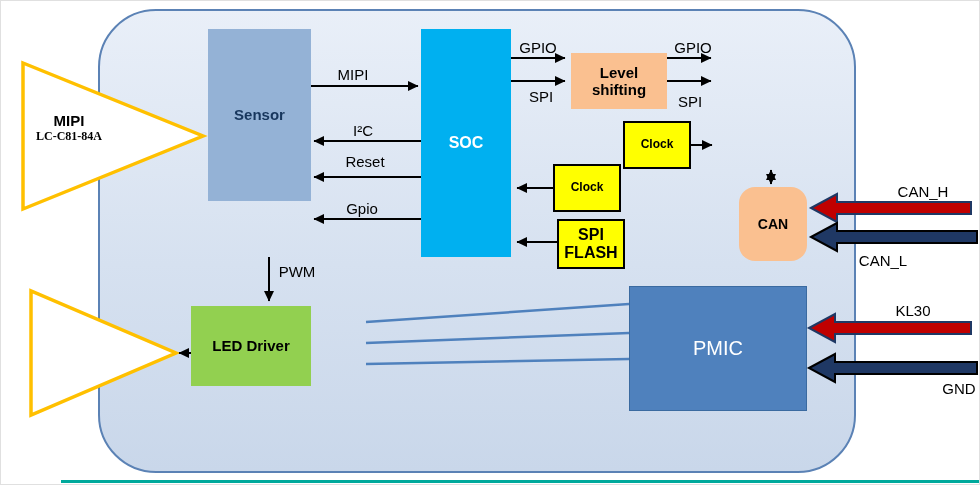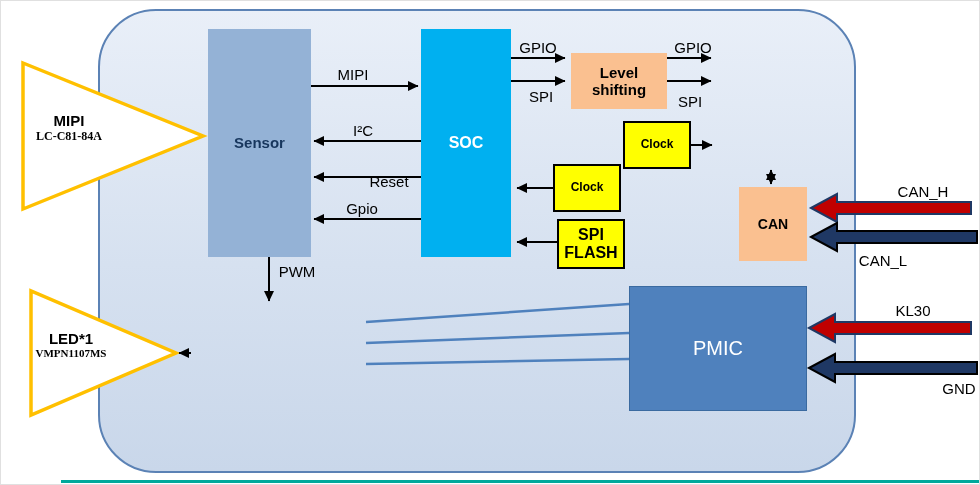--- a/index.html
+++ b/index.html
@@ -12,28 +12,28 @@
     position:absolute;left:97px;top:8px;width:758px;height:464px;
     border:2px solid #5b82b5;border-radius:58px;
     background:linear-gradient(180deg,#e9eff8 0%,#d6e1f0 55%,#c9d7ea 100%);
     box-sizing:border-box;
   }
   svg.layer{position:absolute;left:0;top:0;pointer-events:none;}
   .block{
     position:absolute;display:flex;align-items:center;justify-content:center;
     text-align:center;font-weight:bold;box-sizing:border-box;line-height:1.15;
   }
-  .b-sensor{left:207px;top:28px;width:103px;height:228px;background:#94b2d6;color:#17365d;font-size:15px;}
+  .b-sensor{left:207px;top:28px;width:103px;height:172px;background:#94b2d6;color:#17365d;font-size:15px;}
   .b-soc{left:420px;top:28px;width:90px;height:228px;background:#00b0f0;color:#ffffff;font-size:16px;}
   .b-ls{left:570px;top:52px;width:96px;height:56px;background:#fac090;color:#000;font-size:15px;padding:0 6px;}
   .b-mcu{left:716px;top:36px;width:104px;height:130px;background:#ffc000;color:#402d00;font-size:15px;}
   .b-clock1{left:622px;top:120px;width:68px;height:48px;background:#ffff00;border:2px solid #000;color:#000;font-size:12px;}
   .b-clock2{left:552px;top:163px;width:68px;height:48px;background:#ffff00;border:2px solid #000;color:#000;font-size:12px;}
   .b-spiflash{left:556px;top:218px;width:68px;height:50px;background:#ffff00;border:2px solid #000;color:#000;font-size:16px;padding:0 8px;}
-  .b-can{left:738px;top:186px;width:68px;height:74px;background:#fac090;color:#000;font-size:14px;}
+  .b-can{left:738px;top:186px;width:68px;height:74px;background:#fac090;color:#000;font-size:14px;border-radius:16px;}
   .b-led{left:190px;top:305px;width:120px;height:80px;background:#92d050;color:#000;font-size:15px;}
   .b-pmic{left:628px;top:285px;width:178px;height:125px;background:#4f81bd;color:#fff;font-size:20px;font-weight:normal;border:1px solid #3a6aa0;}
   .sig{
     position:absolute;transform:translate(-50%,-50%);white-space:nowrap;
     font-size:15px;color:#000;
   }
   .tri-text{
     position:absolute;text-align:center;color:#000;
   }
   .tri-title{font-weight:bold;font-size:15px;}
@@ -96,34 +96,31 @@
     <polygon points="808,367 834,353 834,361 976,361 976,373 834,373 834,381" fill="#1f3864" stroke="#000000" stroke-width="2"></polygon>
   </svg>
 
   <div class="block b-sensor">Sensor</div>
   <div class="block b-soc">SOC</div>
   <div class="block b-ls">Level shifting</div>
   <div class="block b-clock1">Clock</div>
   <div class="block b-clock2">Clock</div>
   <div class="block b-spiflash">SPI FLASH</div>
   <div class="block b-can">CAN</div>
+  <div class="block b-led">LED Driver</div>
   <div class="block b-pmic">PMIC</div>
 
   <div class="tri-text" style="left:16px;top:111px;width:104px;">
     <div class="tri-title">MIPI</div>
     <div class="tri-sub">LC-C81-84A</div>
   </div>
-  <div class="tri-text" style="left:20px;top:329px;width:100px;">
-    <div class="tri-title">LED*1</div>
-    <div class="tri-sub" style="font-size:11px;">VMPN1107MS</div>
-  </div>
 
   <div class="sig" style="left:352px;top:73px;">MIPI</div>
   <div class="sig" style="left:362px;top:129px;">I²C</div>
-  <div class="sig" style="left:364px;top:180px;margin-left:24px;">Reset</div>
+  <div class="sig" style="left:364px;top:160px;">Reset</div>
   <div class="sig" style="left:361px;top:207px;">Gpio</div>
   <div class="sig" style="left:537px;top:46px;">GPIO</div>
   <div class="sig" style="left:540px;top:95px;">SPI</div>
   <div class="sig" style="left:692px;top:46px;">GPIO</div>
   <div class="sig" style="left:689px;top:100px;">SPI</div>
   <div class="sig" style="left:296px;top:270px;">PWM</div>
   <div class="sig" style="left:922px;top:190px;">CAN_H</div>
   <div class="sig" style="left:882px;top:259px;">CAN_L</div>
   <div class="sig" style="left:912px;top:309px;">KL30</div>
   <div class="sig" style="left:910px;top:387px;margin-left:48px;">GND</div>

